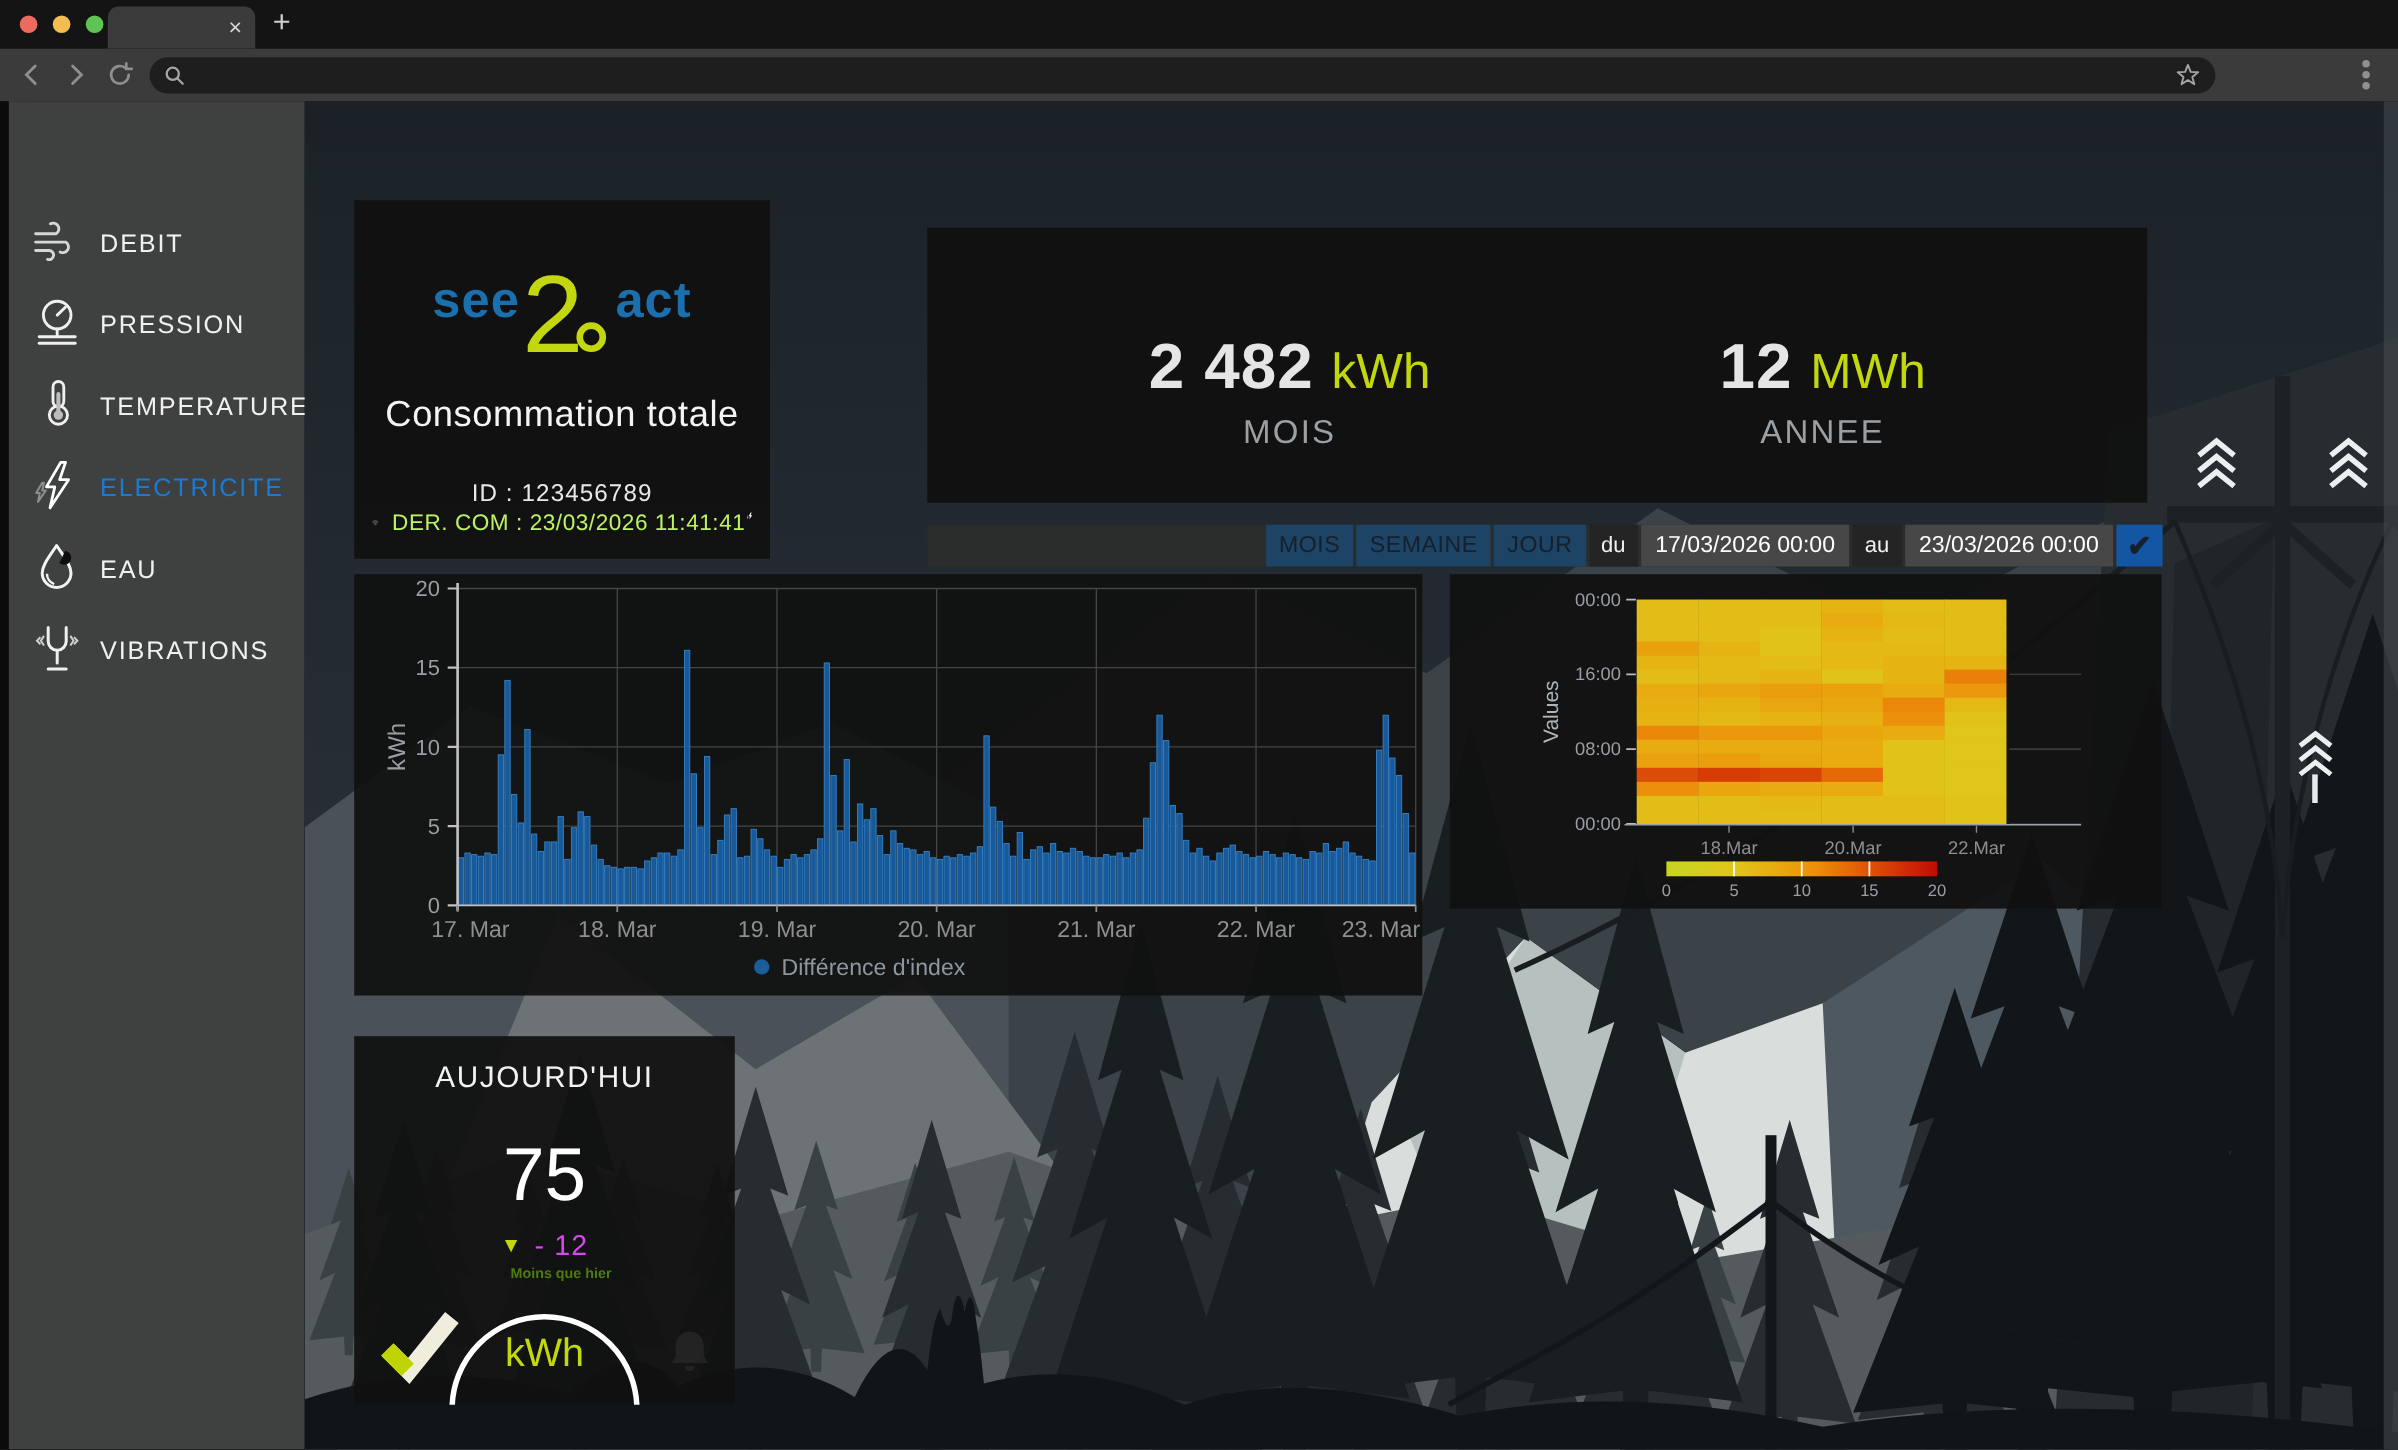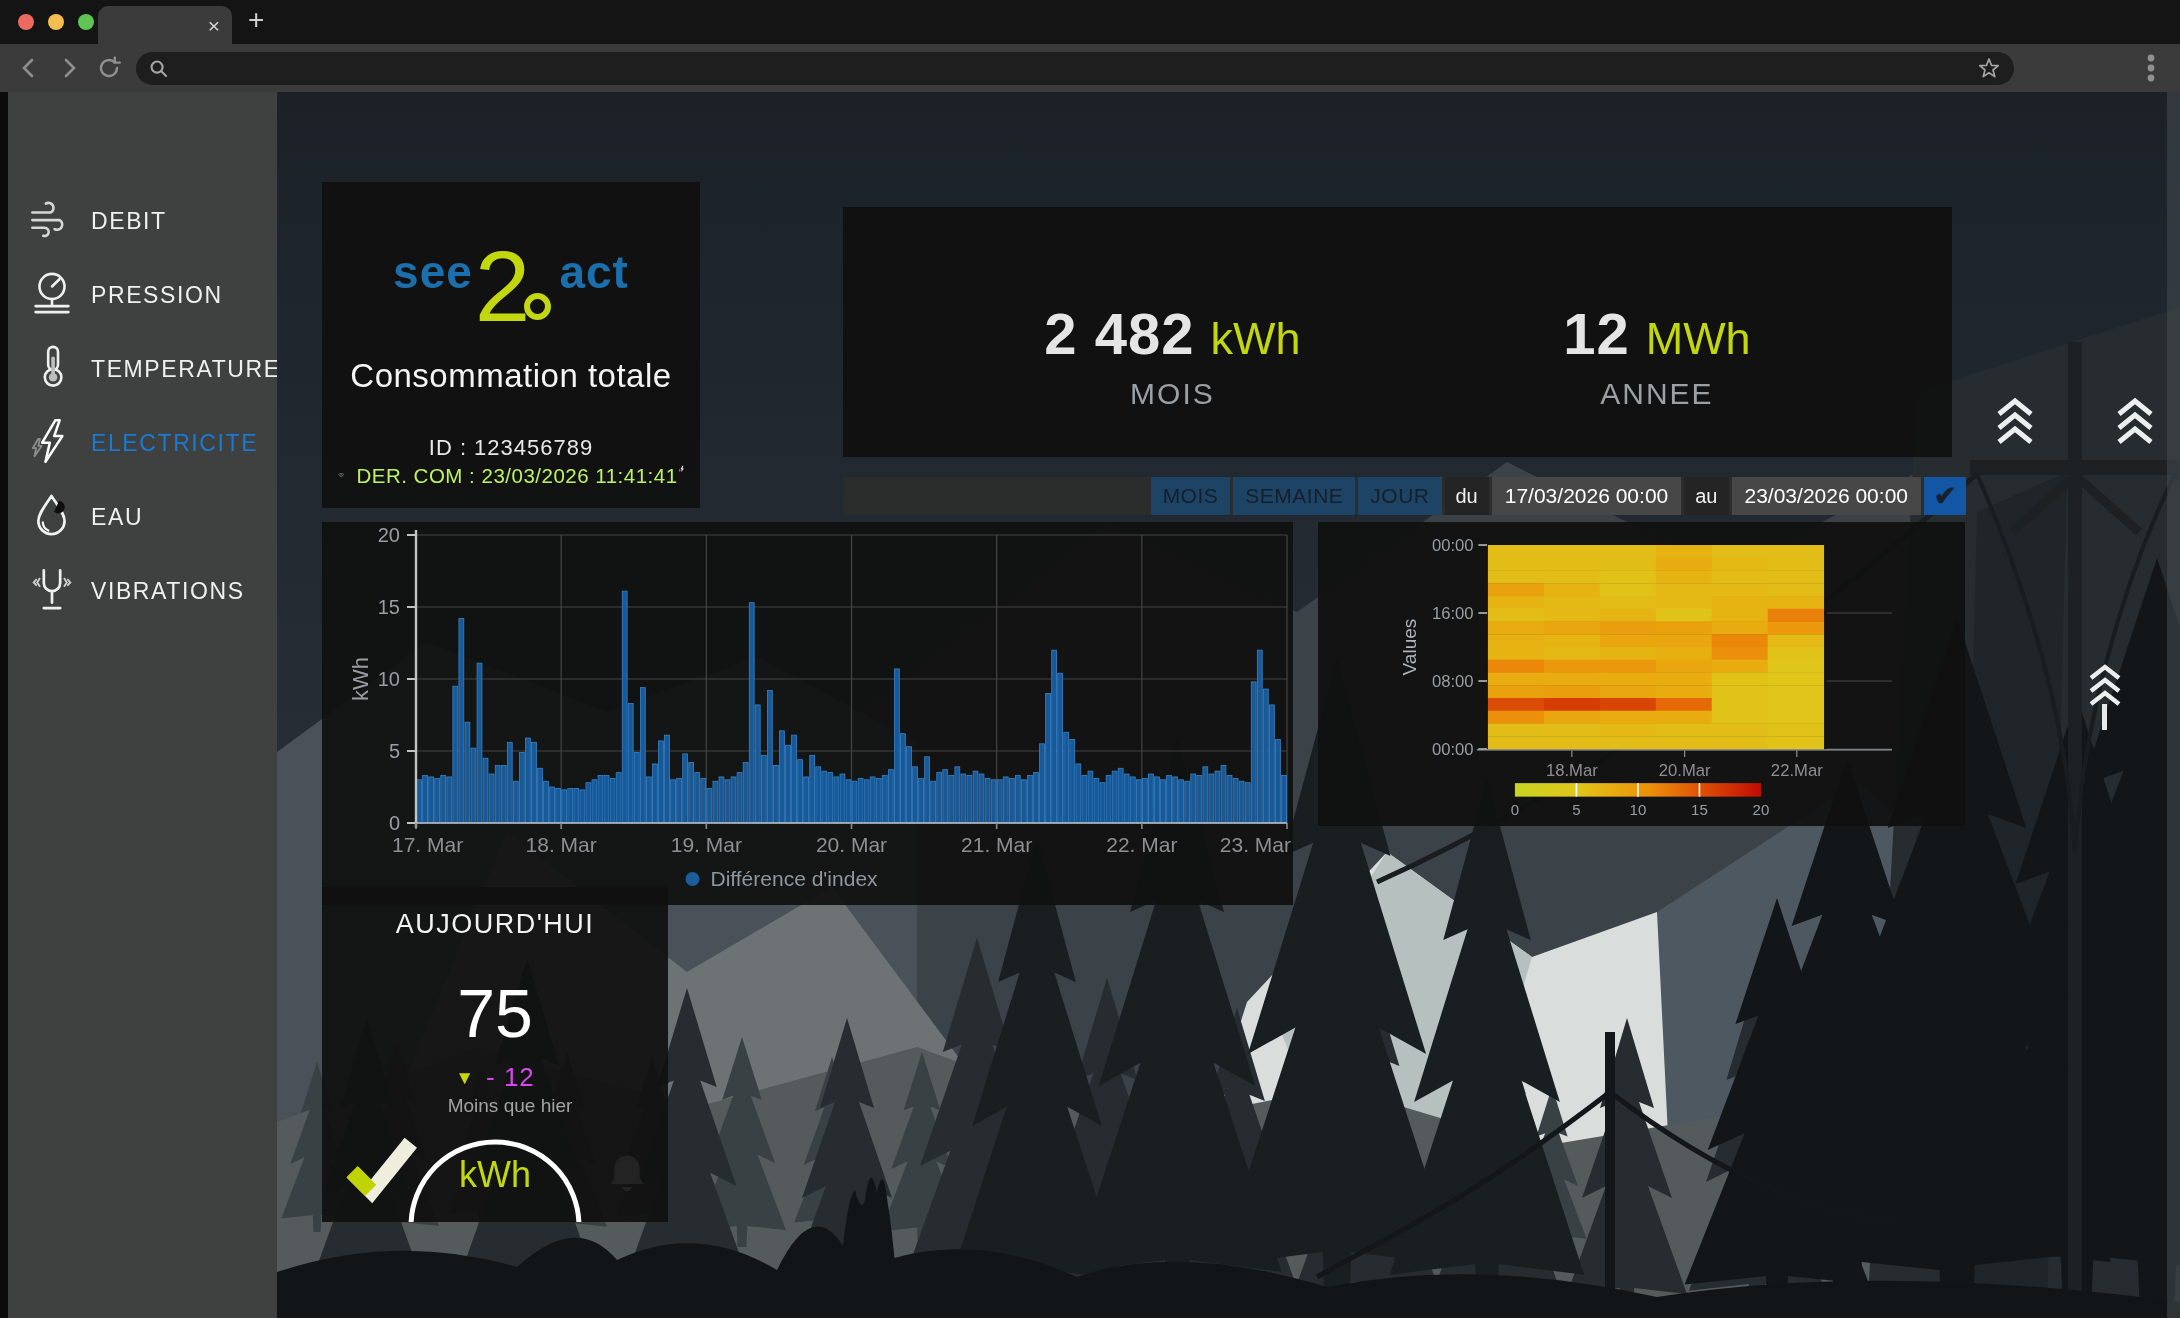--- a/index.html
+++ b/index.html
@@ -58,27 +58,27 @@
   .flabel{background:#242424;color:#f0f0f0;font-size:20px;display:flex;align-items:center;padding:0 11px;margin-left:3px;}
   .fdate{background:#474747;color:#fff;font-size:21px;display:flex;align-items:center;padding:0 13px;margin-left:3px;cursor:text;}
   .fcheck{background:#1356a4;color:#17202e;font-size:27px;font-weight:700;display:flex;align-items:center;justify-content:center;width:42px;margin-left:3px;cursor:pointer;}
 
   
   .panel-bars{left:45px;top:430px;width:971px;height:383px;}
   .panel-heat{left:1041px;top:430px;width:647px;height:304px;}
   .panel-bars svg,.panel-heat svg{display:block;width:100%;height:100%;}
 
   
-  .card-today{left:45px;top:795px;width:346px;height:335px;text-align:center;color:#fff;overflow:hidden;}
+  .card-today{left:45px;top:850px;width:346px;height:335px;text-align:center;color:#fff;overflow:hidden;}
   .today-title{font-size:27px;letter-spacing:1.5px;margin-top:22px;color:#f2f2f2;}
   .today-value{font-size:68px;font-weight:400;margin-top:34px;}
   .today-delta{margin-top:10px;display:flex;align-items:center;justify-content:center;gap:12px;}
   .delta-tri{color:#c3d70e;font-size:19px;line-height:1;}
   .delta-val{color:#d946ef;font-size:26px;letter-spacing:1px;}
-  .today-note{font-size:19px;color:#a3a3a3;margin-top:2px;margin-left:30px;}
+  .today-note{font-size:13px;color:#4d7c0f;margin-top:2px;margin-left:30px;font-weight:bold;}
   .today-bottom{position:absolute;left:0;right:0;bottom:0;height:110px;}
   .gauge{position:absolute;left:50%;transform:translateX(-50%);bottom:-4px;width:200px;height:100px;}
   .gauge-unit{position:absolute;left:50%;transform:translateX(-50%);bottom:26px;color:#c3d70e;font-size:36px;}
   .bigcheck{position:absolute;left:16px;bottom:12px;width:84px;height:84px;}
   .bell{position:absolute;right:20px;bottom:24px;width:42px;height:46px;opacity:.85;}
 
   .scrollbar{position:absolute;right:0;top:0;width:13px;height:100%;background:rgba(70,76,80,.55);}
 </style>
 </head>
 <body>

